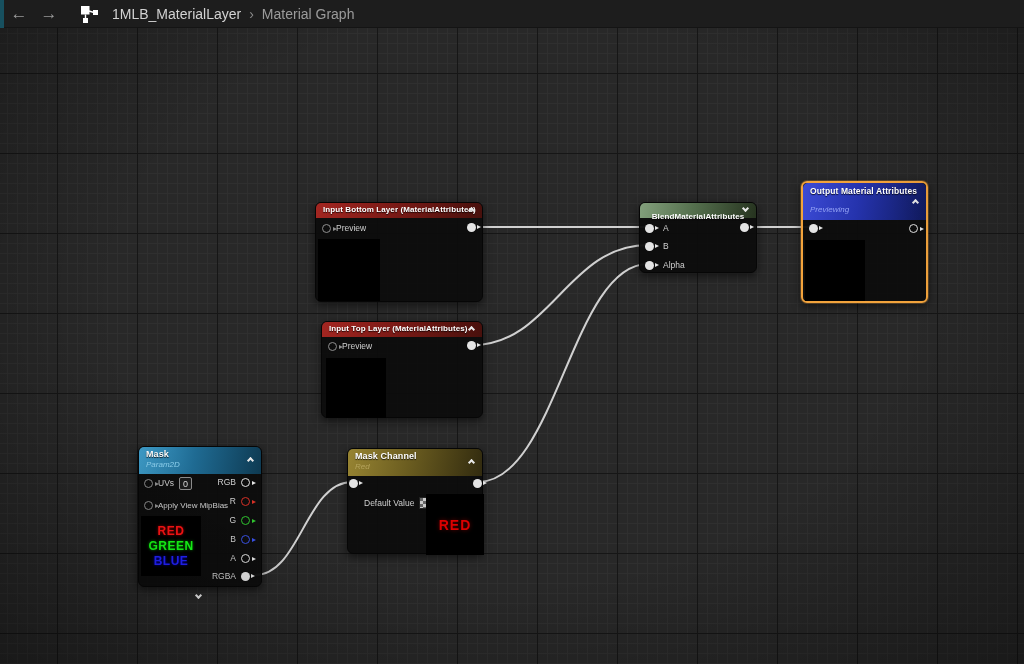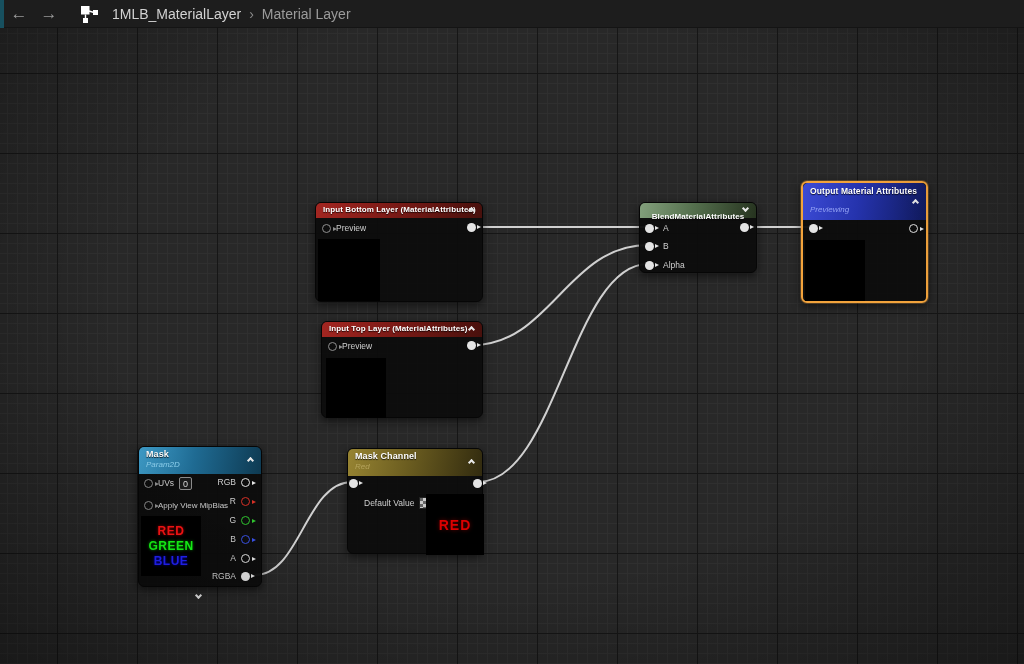--- a/index.html
+++ b/index.html
@@ -107,21 +107,21 @@
     <svg width="19" height="18" viewBox="0 0 19 18">
       <rect x="1" y="1" width="8.5" height="8.5" fill="#ffffff"></rect>
       <rect x="13" y="5" width="5" height="5" fill="#ffffff"></rect>
       <rect x="3" y="13" width="5" height="5" fill="#ffffff"></rect>
       <line x1="9" y1="6" x2="14" y2="7.5" stroke="#ffffff" stroke-width="1.4"></line>
       <line x1="5.5" y1="9.5" x2="5.5" y2="13" stroke="#ffffff" stroke-width="1.4"></line>
     </svg>
   </div>
   <span class="crumb-root">1MLB_MaterialLayer</span>
   <span class="crumb-sep">›</span>
-  <span class="crumb-cur">Material Layer</span>
+  <span class="crumb-cur">Material Graph</span>
 </div>
 
 <div class="canvas"></div>
 
 <svg class="wires" viewBox="0 0 1024 664">
   <path d="M473 227 C 530 227, 590 227, 648 227"></path>
   <path d="M473 345 C 550 345, 568 245, 648 245"></path>
   <path d="M478 482 C 556 482, 572 264, 648 264"></path>
   <path d="M255 575 C 300 575, 306 482, 352 482"></path>
   <path d="M745 227 C 768 227, 790 227, 812 227"></path>

